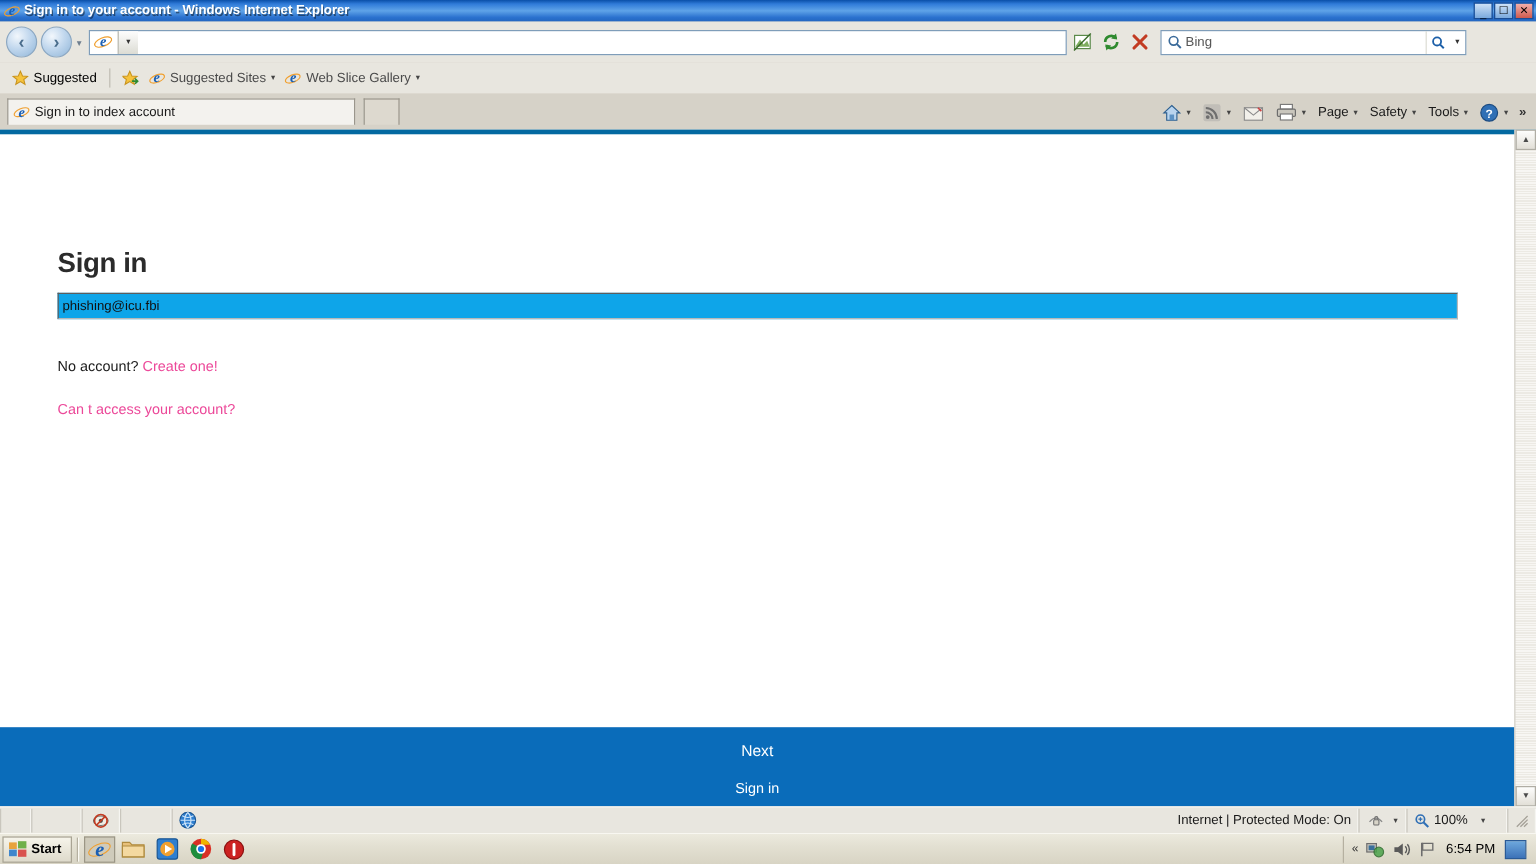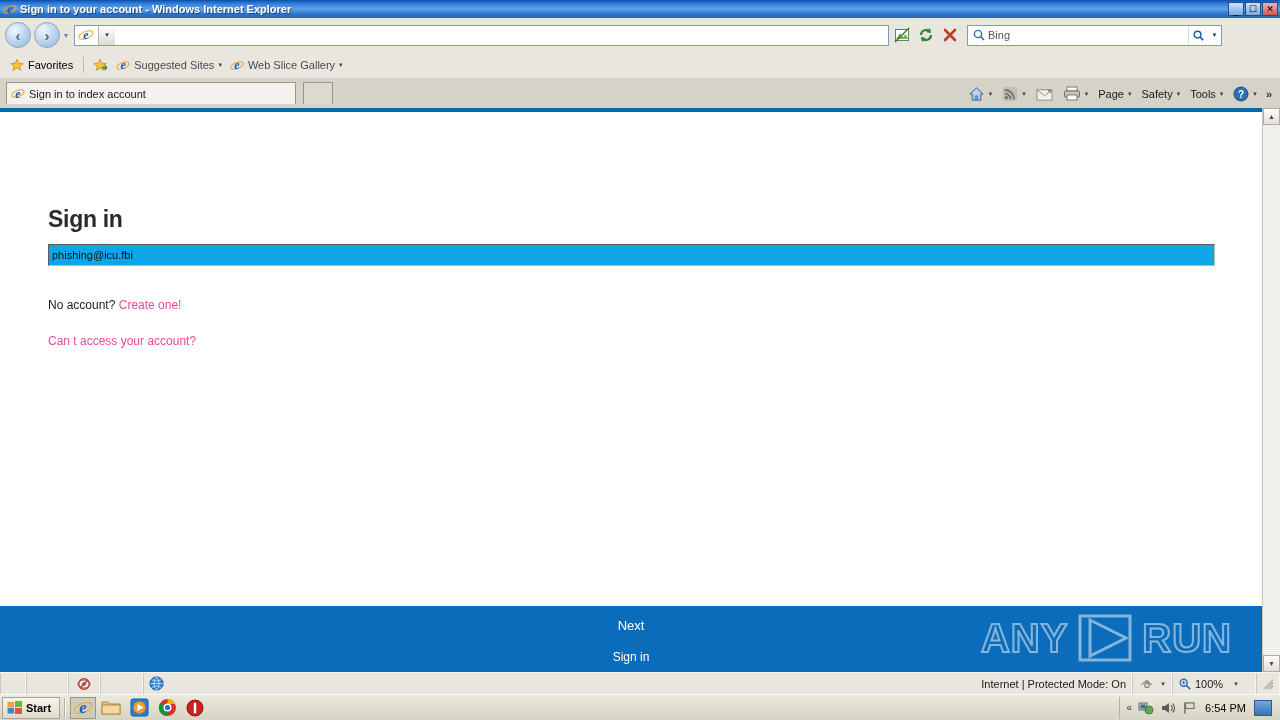--- a/index.html
+++ b/index.html
@@ -346,21 +346,21 @@
       </div>
       <div class="search-arrow">▾</div>
     </div>
   </div>
 
   <div class="favbar">
     <div class="fav-item primary">
       <svg width="14" height="14" viewBox="0 0 16 16" style="margin-right:4px">
           <path d="M8 1.5 L10 6 L15 6.4 L11.2 9.4 L12.4 14 L8 11.4 L3.6 14 L4.8 9.4 L1 6.4 L6 6 Z" fill="#f6c33c" stroke="#c8931e"></path>
         </svg>
-      <span>Favorites</span>
+      <span>Suggested</span>
     </div>
     <div class="fav-sep"></div>
     <div class="fav-item">
       <svg width="14" height="14" viewBox="0 0 16 16">
           <path d="M7 1.5 L9 6 L14 6.4 L10.2 9.4 L11.4 14 L7 11.4 L2.6 14 L3.8 9.4 L0 6.4 L5 6 Z" fill="#f6c33c" stroke="#c8931e"></path>
           <path d="M9 11 L14 11 M12 8.5 L14.5 11 L12 13.5" stroke="#2f8a2f" stroke-width="1.6" fill="none"></path>
         </svg>
     </div>
     <div class="fav-item">
       <span style="width:14px;height:14px;position:relative;display:inline-block;margin-right:4px">
@@ -463,28 +463,20 @@
         <a class="lnk" href="#">Create one!</a>
       </div>
 
       <div class="cantaccess-wrap">
         <a class="lnk" href="#">Can t access your account?</a>
       </div>
 
       <div class="footer-band">
         <div class="footer-next">Next</div>
         <div class="footer-signin">Sign in</div>
-        <div class="anyrun">
-          <span class="anyrun-txt">ANY</span>
-          <svg width="62" height="52" viewBox="0 0 62 52">
-            <path d="M6 4 L56 4 L56 48 L6 48 Z" fill="none" stroke="#cfe2f2" stroke-width="3"></path>
-            <path d="M16 8 L52 26 L16 44 Z" fill="none" stroke="#cfe2f2" stroke-width="3"></path>
-          </svg>
-          <span class="anyrun-txt">RUN</span>
-        </div>
       </div>
 
     </div>
   </div>
 
   <div class="vscroll">
     <div class="vs-btn">▲</div>
     <div class="vs-track"></div>
     <div class="vs-btn bottom">▼</div>
   </div>

